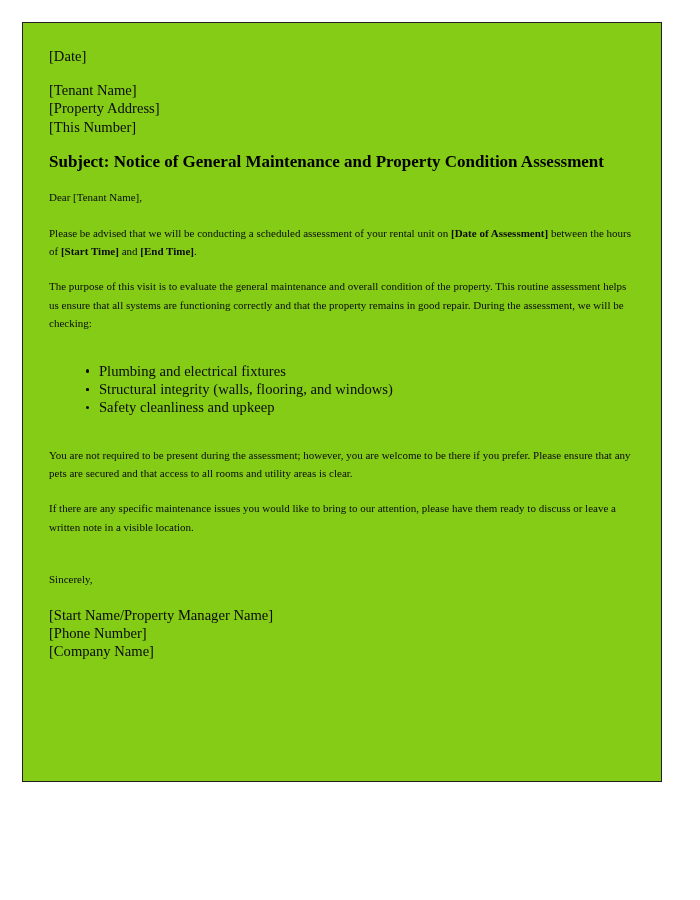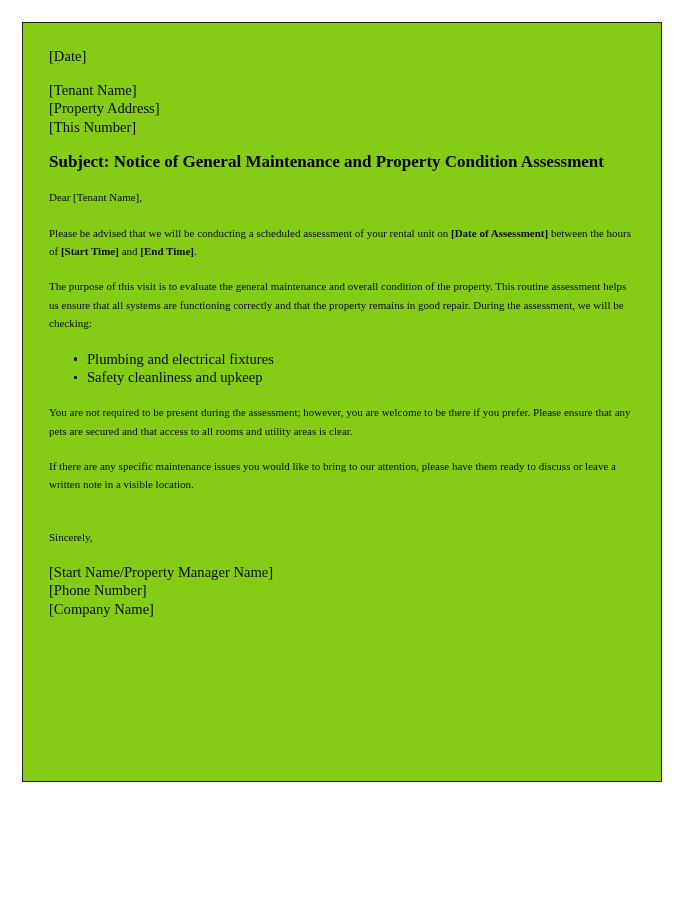--- a/index.html
+++ b/index.html
@@ -55,21 +55,21 @@
     font-weight: bold;
     color: #000000;
   }
 
   b, .bold-ph {
     font-weight: bold;
   }
 
   ul.check-list {
     list-style: none;
-    margin: 0;
+    margin: 12px;
     padding: 0;
   }
   ul.check-list li {
     position: relative;
     padding-left: 38px;
     font-size: 14.6px;
     line-height: 18.3px;
     color: #0a0a0a;
   }
   ul.check-list li .bullet-dot {
@@ -110,20 +110,21 @@
 
     <div class="block-gap-md"></div>
 
     <div class="para">The purpose of this visit is to evaluate the general maintenance and overall condition of the property. This routine assessment helps us ensure that all systems are functioning correctly and that the property remains in good repair. During the assessment, we will be checking:</div>
 
     <div class="block-gap-md"></div>
 
     <ul class="check-list">
       <li><span class="bullet-dot"></span><span>Plumbing and electrical fixtures</span></li>
       <li><span class="bullet-dot"></span></li>
+      <li><span class="bullet-dot"></span><span>Structural integrity (walls, flooring, and windows)</span></li>
       <li><span class="bullet-dot"></span><span>Safety cleanliness and upkeep</span></li>
     </ul>
 
     <div class="block-gap-md"></div>
 
     <div class="para">You are not required to be present during the assessment; however, you are welcome to be there if you prefer. Please ensure that any pets are secured and that access to all rooms and utility areas is clear.</div>
 
     <div class="block-gap-md"></div>
 
     <div class="para">If there are any specific maintenance issues you would like to bring to our attention, please have them ready to discuss or leave a written note in a visible location.</div>

